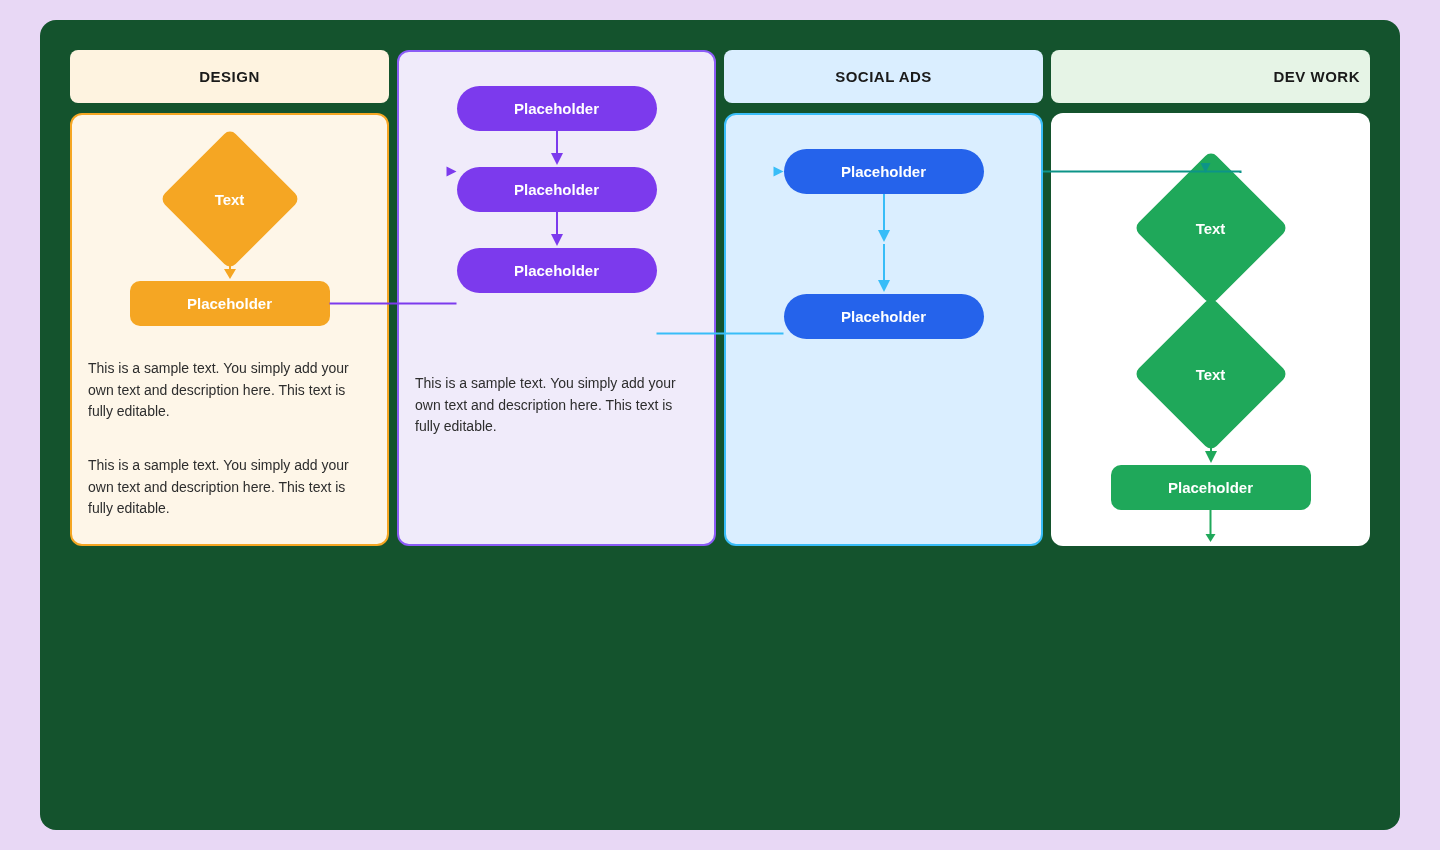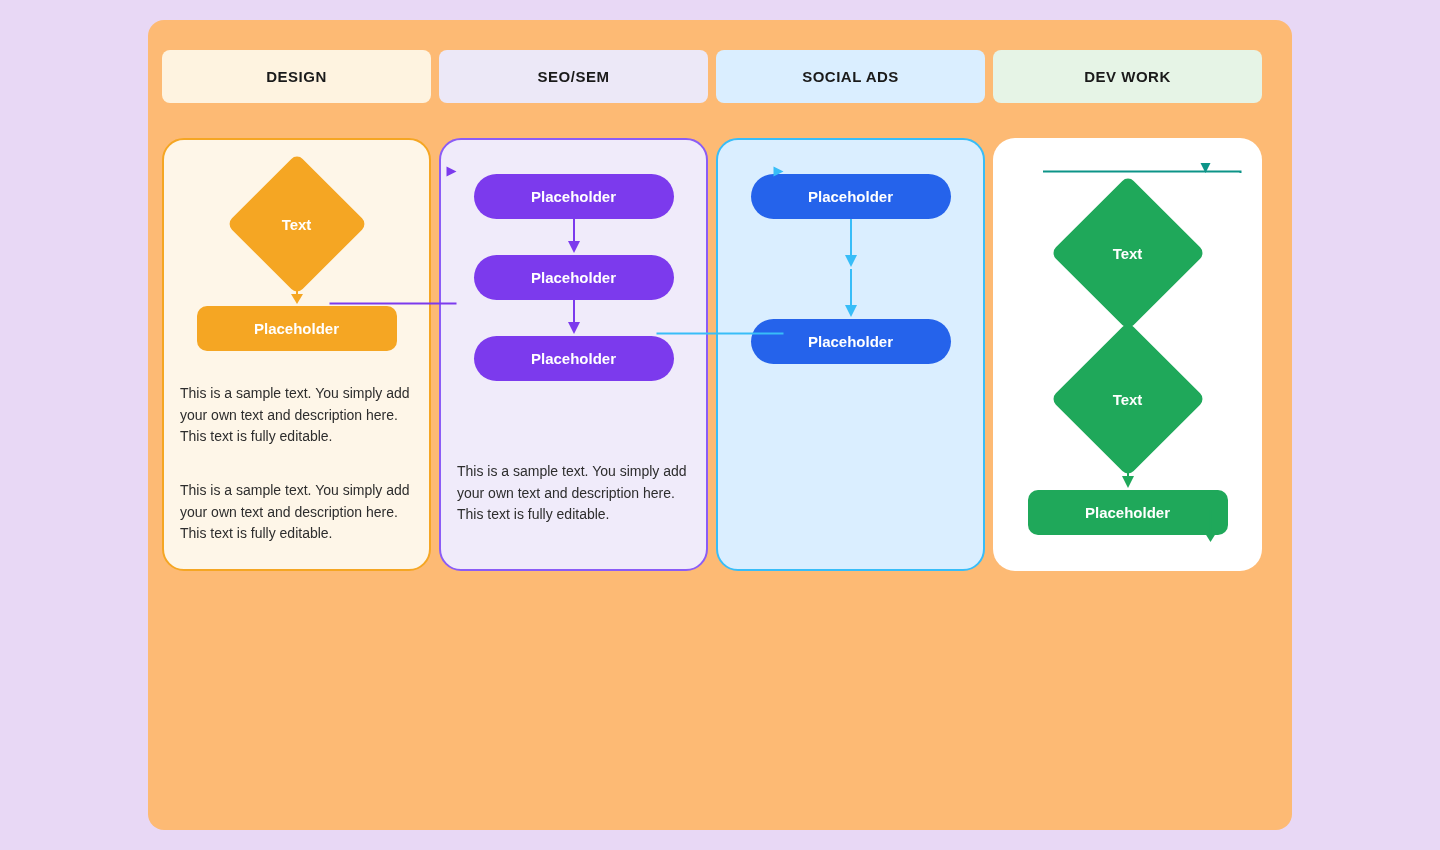--- a/index.html
+++ b/index.html
@@ -6,24 +6,24 @@
     body {
       background: #e8d8f5;
       font-family: 'Segoe UI', Arial, sans-serif;
       display: flex;
       justify-content: center;
       align-items: center;
       min-height: 100vh;
       padding: 20px;
     }
     .main-container {
-      background: #fdba74;
+      background: #14532d;
       border-radius: 16px;
-      padding: 30px 30px 30px 14px;
-      width: 1144px;
+      padding: 30px 30px 30px 30px;
+      width: 1360px;
       min-height: 810px;
     }
     .column {
       flex: 1;
       display: flex;
       flex-direction: column;
     }
     .column-header {
       border-radius: 8px;
       padding: 18px 10px;
@@ -32,25 +32,24 @@
       font-size: 15px;
       letter-spacing: 0.5px;
       margin-bottom: 10px;
     }
     .col-design .column-header { background: #fef3e0; color: #1a1a1a; }
     .col-seo .column-header { background: #ece8f7; color: #1a1a1a; }
     .col-social .column-header { background: #daeeff; color: #1a1a1a; }
     .col-dev .column-header { background: #e6f4e6; color: #1a1a1a; }
 
     .column-body {
-      border-radius: 22px;
+      border-radius: 12px;
       padding: 24px 16px;
       flex: 1;
       position: relative;
-      margin-top: 25px;
     }
     .col-design .column-body { background: #fef6e8; border: 2px solid #f5a623; }
     .col-seo .column-body { background: #f0ebfa; border: 2px solid #8b5cf6; }
     .col-social .column-body { background: #daeeff; border: 2px solid #38bdf8; }
     .col-dev .column-body { background: #ffffff; border: none; }
 
     .rect-shape {
       border-radius: 10px;
       padding: 14px 20px;
       text-align: center;
@@ -120,21 +119,20 @@
 
           <div class="rect-shape rect-orange" style="width:200px;">Placeholder</div>
         </div>
 
         <div class="sample-text" style="margin-top:32px;">This is a sample text. You simply add your own text and description here. This text is fully editable.</div>
         <div class="sample-text" style="margin-top:32px;">This is a sample text. You simply add your own text and description here. This text is fully editable.</div>
       </div>
     </div>
 
     <div class="column col-seo">
-      <div class="column-header">SEO/SEM</div>
       <div class="column-body">
         <div style="display:flex;flex-direction:column;align-items:center;margin-top:10px;">
 
           <div class="pill-shape pill-purple" style="width:200px;">Placeholder</div>
 
           <svg width="20" height="36" viewBox="0 0 20 36">
             <line x1="10" y1="0" x2="10" y2="28" stroke="#7c3aed" stroke-width="2"></line>
             <polygon points="4,22 16,22 10,34" fill="#7c3aed"></polygon>
           </svg>
 
@@ -169,21 +167,21 @@
             <line x1="10" y1="0" x2="10" y2="42" stroke="#38bdf8" stroke-width="2"></line>
             <polygon points="4,36 16,36 10,48" fill="#38bdf8"></polygon>
           </svg>
 
           <div class="pill-shape" style="width:200px;background:#2563eb;">Placeholder</div>
         </div>
       </div>
     </div>
 
     <div class="column col-dev">
-      <div class="column-header" style="background:#e6f4e6;">DEV WORK</div>
+      <div class="column-header" style="background:#e6f4e6;text-align:right;">DEV WORK</div>
       <div class="column-body" style="background:#fff;border:none;padding-top:30px;">
         <div style="display:flex;flex-direction:column;align-items:center;margin-top:30px;">
 
           <div style="position:relative;width:150px;height:110px;display:flex;align-items:center;justify-content:center;">
             <div style="width:110px;height:110px;background:#1fa85a;transform:rotate(45deg);border-radius:8px;position:absolute;"></div>
             <span style="position:relative;z-index:2;color:white;font-weight:700;font-size:15px;">Text</span>
           </div>
 
           <svg width="20" height="36" viewBox="0 0 20 36">
             <line x1="10" y1="0" x2="10" y2="28" stroke="#1fa85a" stroke-width="2"></line>

